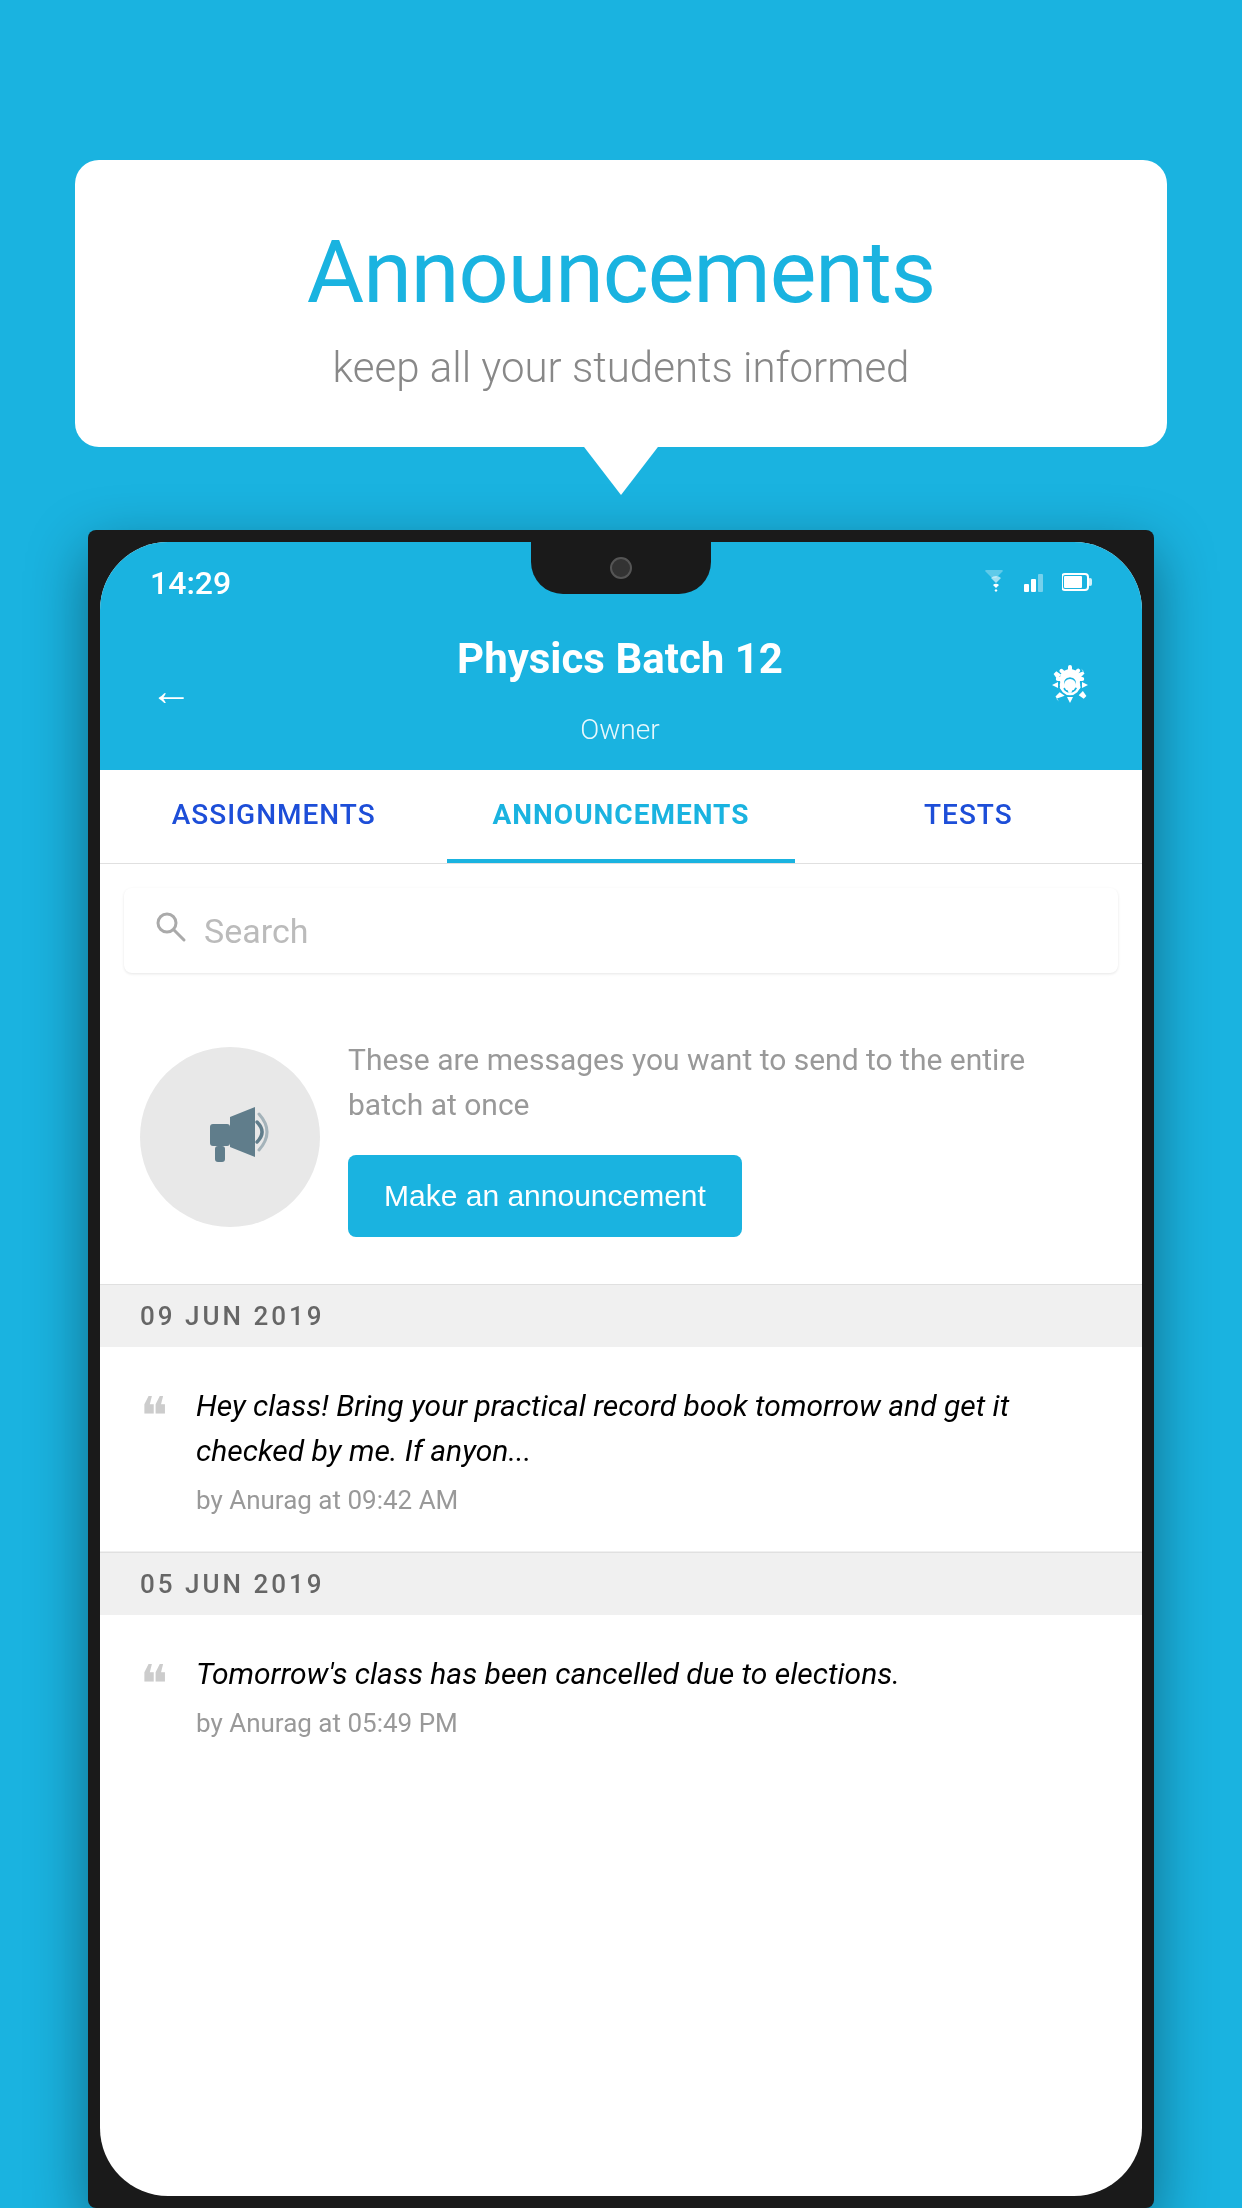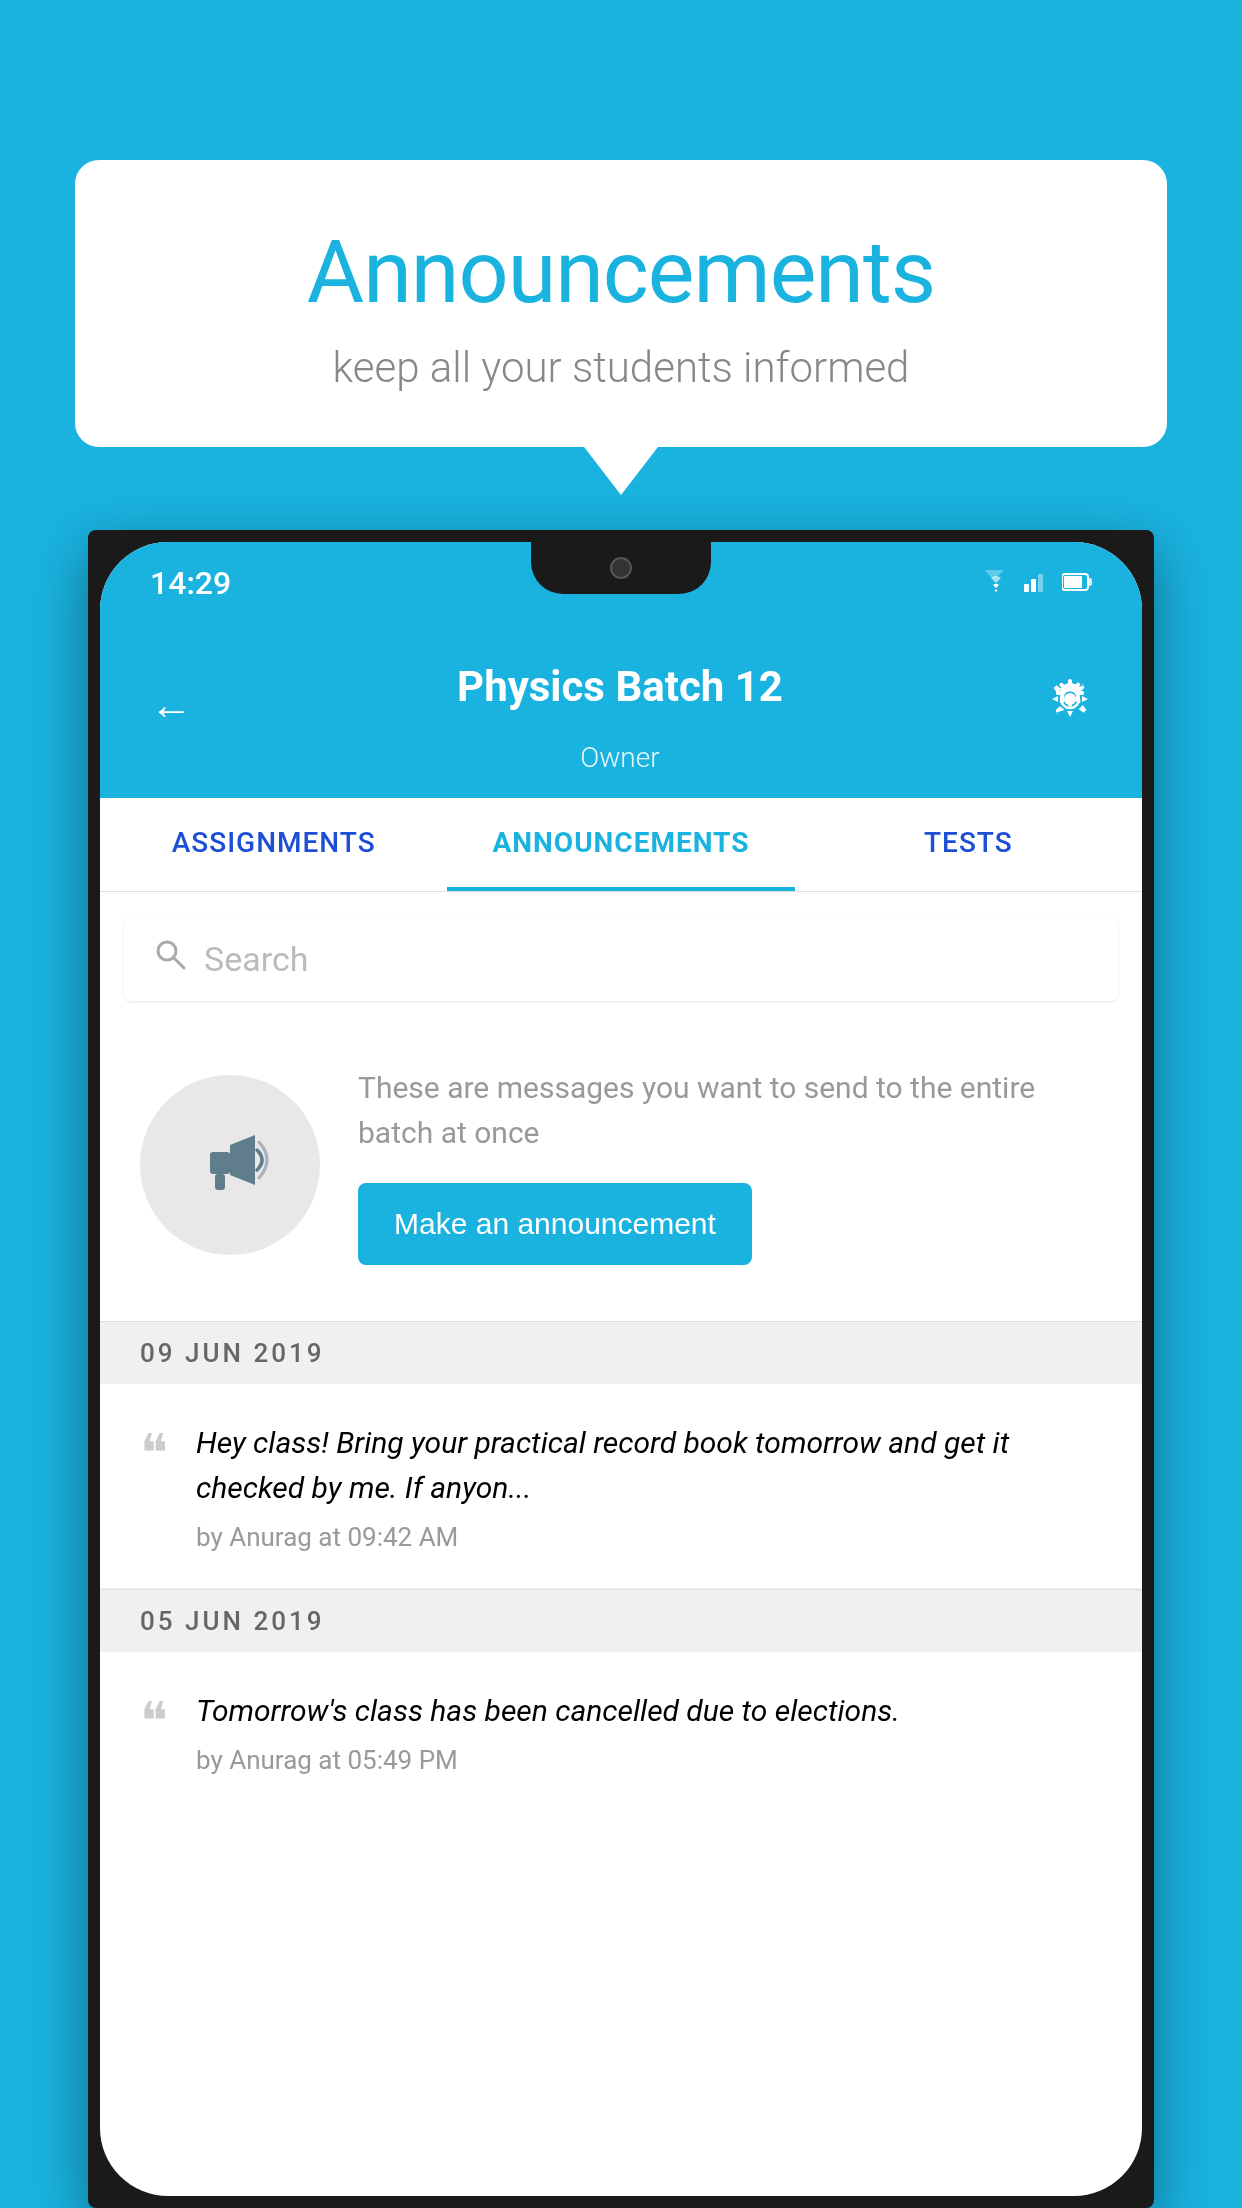--- a/index.html
+++ b/index.html
@@ -150,21 +150,20 @@
     }
 
     .header-center {
       text-align: center;
     }
 
     .header-title {
       color: white;
       font-size: 42px;
       font-weight: 700;
-      margin-top: 28px;
     }
 
     .header-subtitle {
       color: rgba(255,255,255,0.9);
       font-size: 28px;
       font-weight: 300;
       margin-top: 30px;
     }
 
     .settings-btn {
@@ -218,25 +217,25 @@
     }
 
     .search-text {
       color: #bbb;
       font-size: 34px;
     }
 
     
     .prompt-card {
       background: white;
-      margin: 24px 0 16px;
+      margin: 24px 0 7px;
       padding: 40px 40px;
       display: flex;
       align-items: center;
-      gap: 38px;
+      gap: 28px;
     }
 
     .megaphone-circle {
       width: 180px;
       height: 180px;
       min-width: 180px;
       background: #e8e8e8;
       border-radius: 50%;
       display: flex;
       align-items: center;

